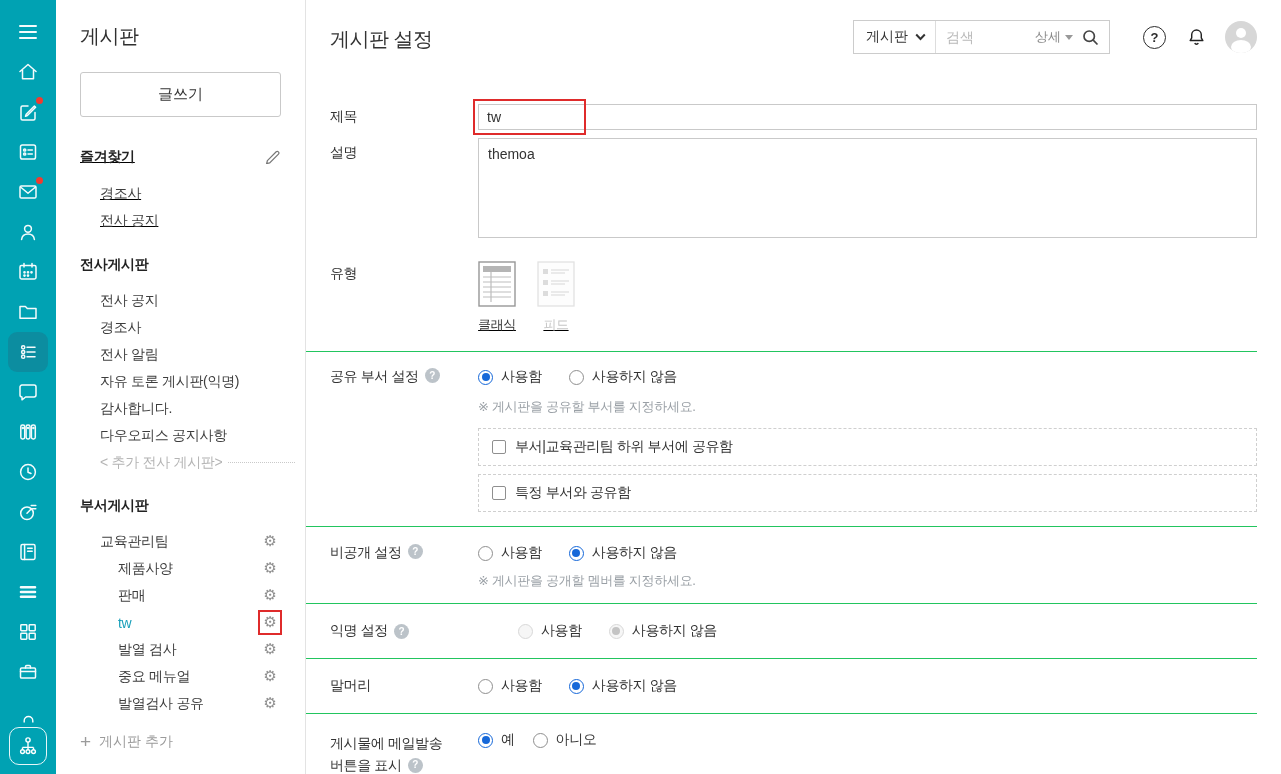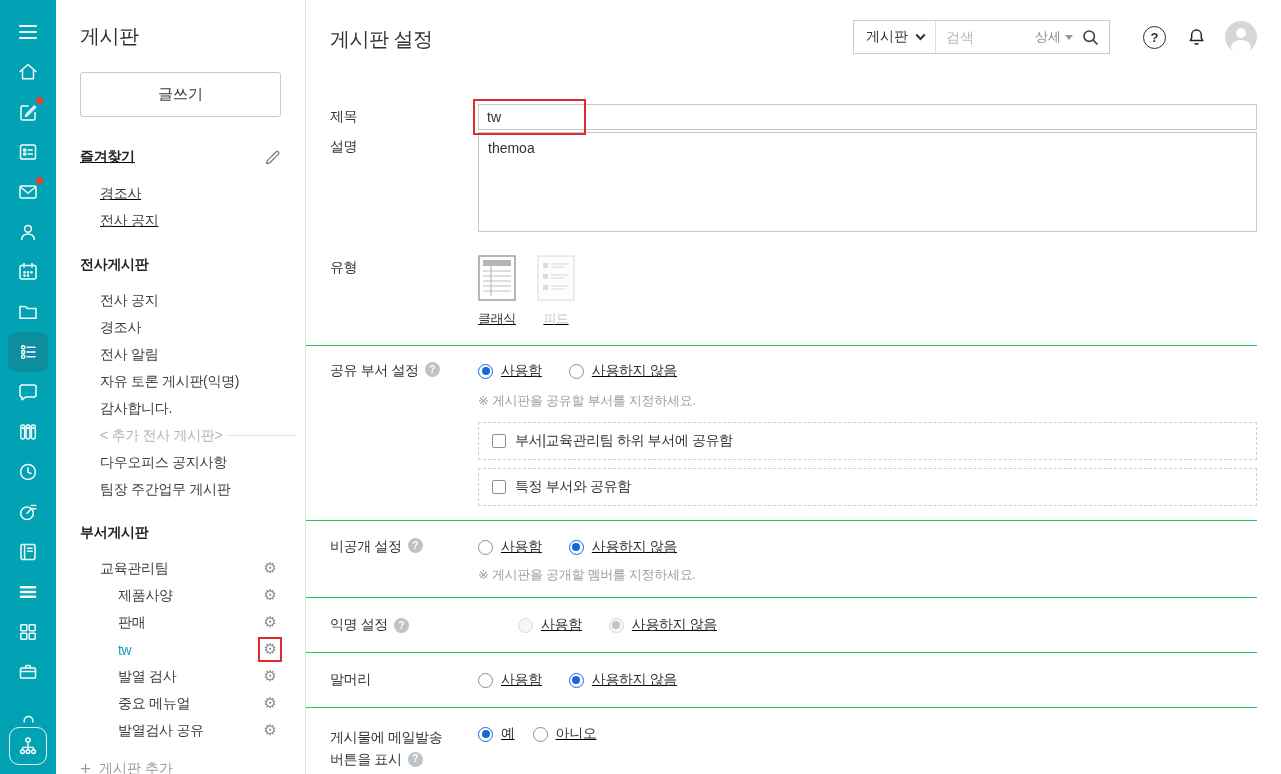--- a/index.html
+++ b/index.html
@@ -90,33 +90,33 @@
   .bline { border-bottom:1px solid #22c55e; }
 
   .row-title { margin-top:40px; align-items:center; }
   .row-title .row-label { align-self:center; }
   .titlewrap { position:relative; flex:1; }
   .txt-input { width:100%; height:26px; border:1px solid #c9c9c9; padding:0 8px; font-size:14px;
     color:#333; font-family:inherit; outline:none; }
   .redbox { position:absolute; left:-5px; top:-5px; width:113px; height:36px;
     border:2px solid #df2b2b; pointer-events:none; z-index:2; }
 
-  .row-desc { margin-top:2px; }
+  .row-desc { margin-top:8px; }
   .row-desc .row-label { align-items:flex-start; padding-top:6px; }
   .row-desc textarea { width:100%; height:100px; border:1px solid #c9c9c9; padding:7px 9px;
     font-size:14px; color:#333; font-family:inherit; resize:none; outline:none; }
 
   .row-type { margin-top:19px; padding-bottom:17px; }
   .row-type .row-label { align-items:flex-start; padding-top:4px; }
   .type-opts { display:flex; gap:21px;text-decoration:underline; }
   .type-opt { display:flex; flex-direction:column; align-items:center; gap:9px; cursor:pointer; }
   .type-opt .tlabel { font-size:13px; color:#333; letter-spacing:-.4px; }
   .type-opt.dim .tlabel { color:#c6c6c6; }
 
-  .radio-line { display:flex; align-items:center; gap:27px;text-decoration:underline; }
+  .radio-line { display:flex; align-items:center; gap:27px; }
   .radio-line.tight { gap:18px; }
   .ropt { display:flex; align-items:center; gap:8px; font-size:14px; color:#333; cursor:pointer;
     letter-spacing:-.4px; }
   .radio { width:15px; height:15px; border-radius:50%; border:1.5px solid #8f8f8f; background:#fff;
     position:relative; flex:none; }
   .radio.checked { border-color:#1668d9; }
   .radio.checked::after { content:""; position:absolute; inset:2.5px; border-radius:50%; background:#1668d9; }
   .radio.dis { border-color:#d8d8d8; background:#f6f6f6; }
   .radio.dis.checked { border-color:#d8d8d8; }
   .radio.dis.checked::after { background:#c4c4c4; }
@@ -315,30 +315,27 @@
           </div>
         <div class="pitem ind1">
             <span>전사 알림</span>
           </div>
         <div class="pitem ind1">
             <span>자유 토론 게시판(익명)</span>
           </div>
         <div class="pitem ind1">
             <span>감사합니다.</span>
           </div>
+        <div class="pitem ind1">
+            <span>다우오피스 공지사항</span>
+          </div>
         <div class="pitem ind1 muted">
           <span>&lt; 추가 전사 게시판&gt;</span>
           <span class="dotfill"></span>
         </div>
-        <div class="pitem ind1">
-            <span>다우오피스 공지사항</span>
-          </div>
-        <div class="pitem ind1">
-            <span>팀장 주간업무 게시판</span>
-          </div>
       </div>
     </div>
 
     <div class="dept-sec">
       <div class="sec-head">
           <span>부서게시판</span>
         </div>
       <div class="plist">
         <div class="pitem ind1">
           <span class="grow">교육관리팀</span>

